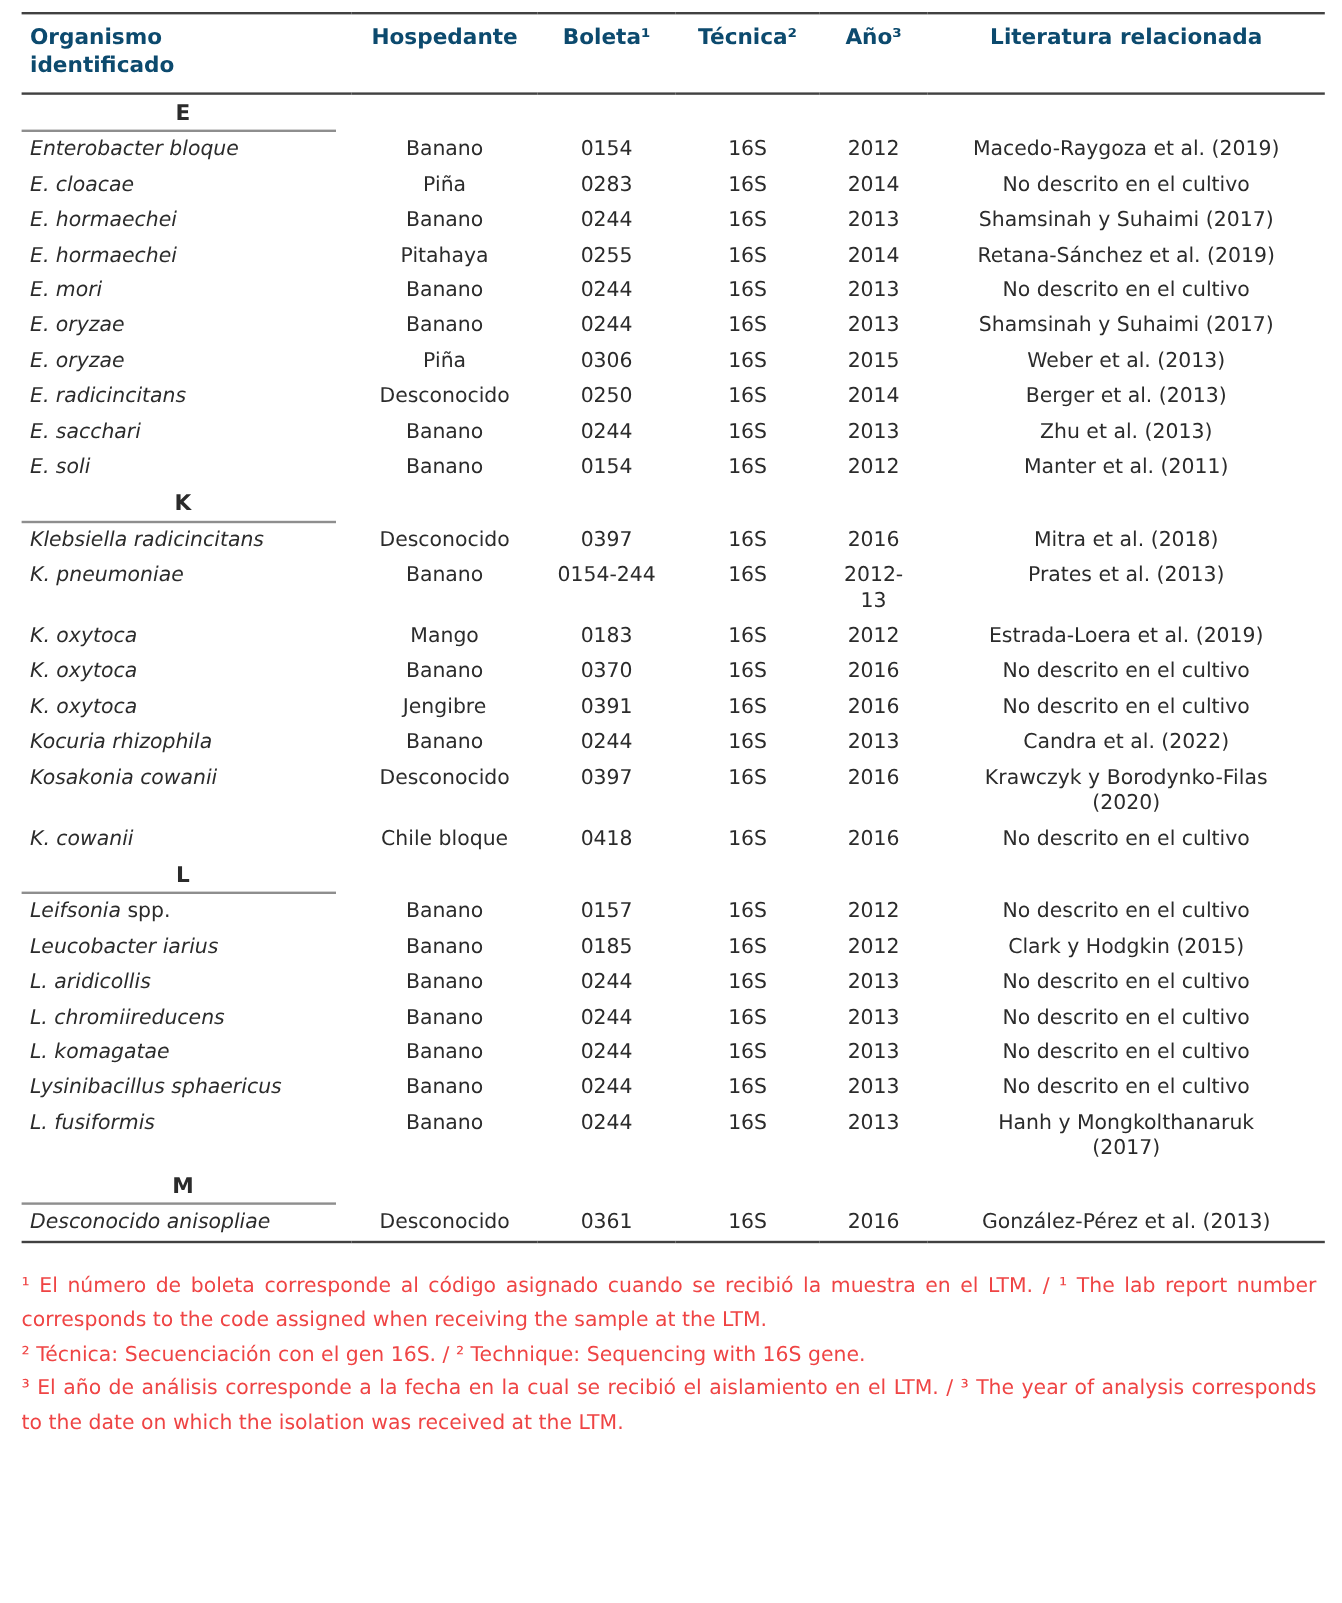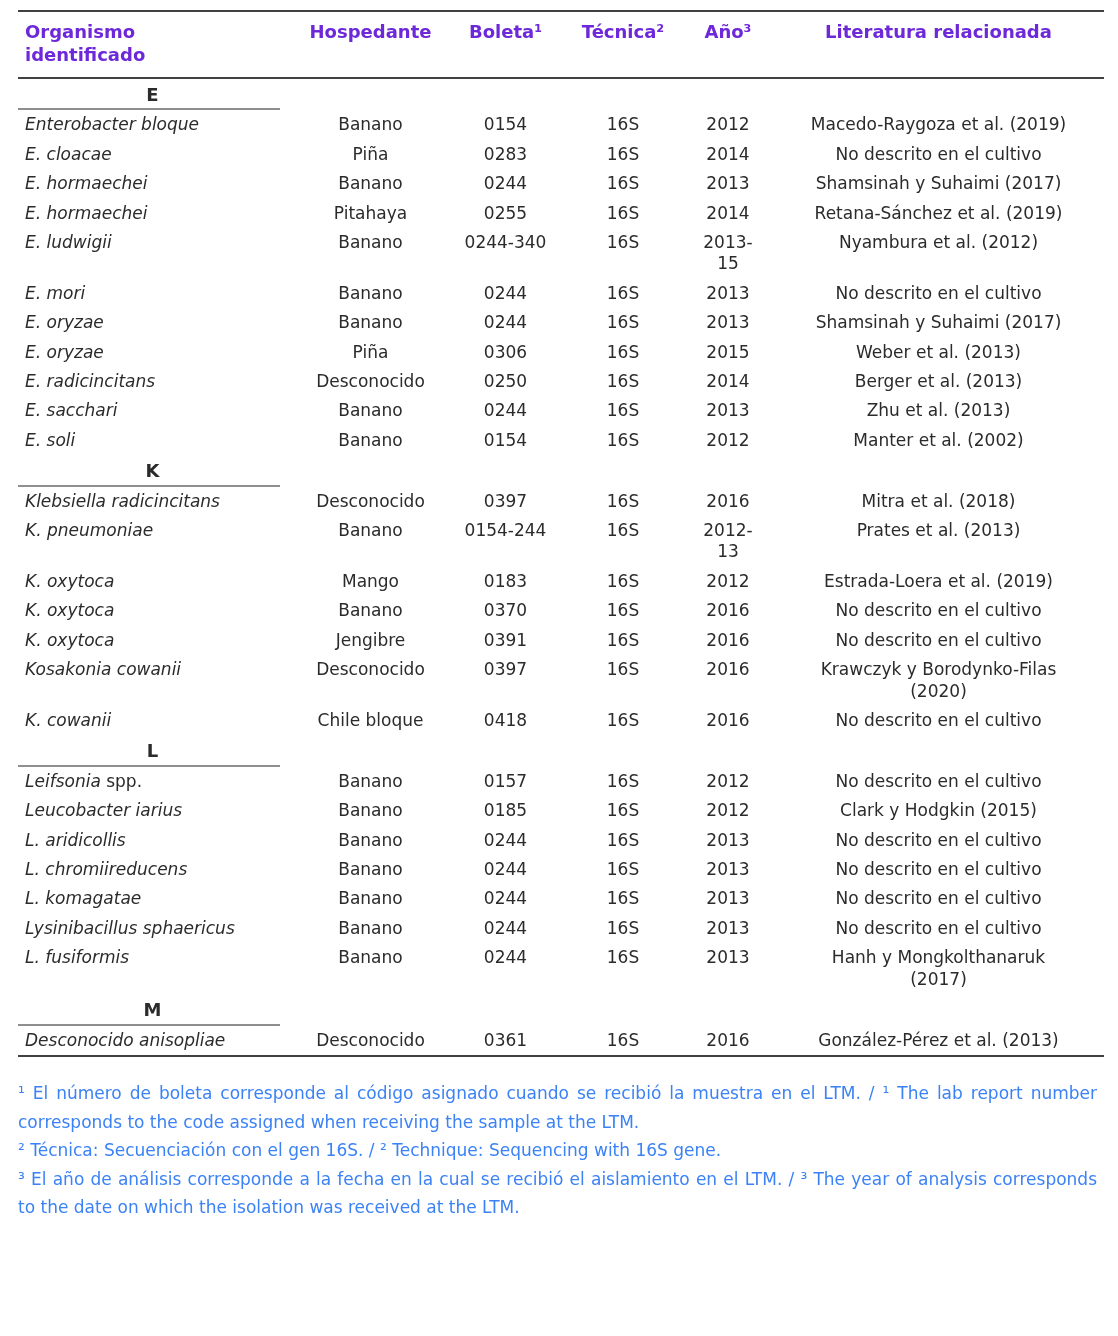--- a/index.html
+++ b/index.html
@@ -31,21 +31,21 @@
 
   thead th {
     font-size: 18px;
     font-weight: bold;
     text-align: center;
     vertical-align: top;
     line-height: 1.3;
     padding: 8px 0 10px 0;
     border-bottom: 2px solid #414141;
     white-space: pre-line;
-    color: #6d28d9;
+    color: #0c4a6e;
     margin-left: 48px;
   }
   thead th.c-org {
     text-align: left;
     padding-left: 7px;
   }
   tbody td {
     font-size: 17px;
     text-align: center;
     vertical-align: top;
@@ -71,21 +71,21 @@
     font-weight: bold;
     border-bottom: 2px solid #8e8e8e;
     line-height: 1.25;
   }
   .footnotes {
     width: 1079px;
     margin-top: 22px;
     font-size: 17px;
     line-height: 1.68;
     text-align: justify;
-    color: #3b82f6;
+    color: #ef4444;
   }
   .footnotes p { margin: 0; }
 </style>
 </head>
 <body>
 
 <div class="page">
 
   <table class="org-table">
     <thead>
@@ -129,29 +129,20 @@
         </tr>
         <tr>
           <td class="c-org"><i>E. hormaechei</i><span></span></td>
           <td class="c-host">Pitahaya</td>
           <td class="c-bol">0255</td>
           <td class="c-tec">16S</td>
           <td class="c-ano">2014</td>
           <td class="c-lit">Retana-Sánchez et al. (2019)</td>
         </tr>
         <tr>
-          <td class="c-org"><i>E. ludwigii</i><span></span></td>
-          <td class="c-host">Banano</td>
-          <td class="c-bol">0244-340</td>
-          <td class="c-tec">16S</td>
-          <td class="c-ano">2013-
-15</td>
-          <td class="c-lit">Nyambura et al. (2012)</td>
-        </tr>
-        <tr>
           <td class="c-org"><i>E. mori</i><span></span></td>
           <td class="c-host">Banano</td>
           <td class="c-bol">0244</td>
           <td class="c-tec">16S</td>
           <td class="c-ano">2013</td>
           <td class="c-lit">No descrito en el cultivo</td>
         </tr>
         <tr>
           <td class="c-org"><i>E. oryzae</i><span></span></td>
           <td class="c-host">Banano</td>
@@ -183,21 +174,21 @@
           <td class="c-tec">16S</td>
           <td class="c-ano">2013</td>
           <td class="c-lit">Zhu et al. (2013)</td>
         </tr>
         <tr>
           <td class="c-org"><i>E. soli</i><span></span></td>
           <td class="c-host">Banano</td>
           <td class="c-bol">0154</td>
           <td class="c-tec">16S</td>
           <td class="c-ano">2012</td>
-          <td class="c-lit">Manter et al. (2002)</td>
+          <td class="c-lit">Manter et al. (2011)</td>
         </tr>
         <tr class="section-row">
           <td colspan="6"><div class="section-letter">K</div></td>
         </tr>
         <tr>
           <td class="c-org"><i>Klebsiella radicincitans</i><span></span></td>
           <td class="c-host">Desconocido</td>
           <td class="c-bol">0397</td>
           <td class="c-tec">16S</td>
           <td class="c-ano">2016</td>
@@ -228,20 +219,28 @@
           <td class="c-ano">2016</td>
           <td class="c-lit">No descrito en el cultivo</td>
         </tr>
         <tr>
           <td class="c-org"><i>K. oxytoca</i><span></span></td>
           <td class="c-host">Jengibre</td>
           <td class="c-bol">0391</td>
           <td class="c-tec">16S</td>
           <td class="c-ano">2016</td>
           <td class="c-lit">No descrito en el cultivo</td>
+        </tr>
+        <tr>
+          <td class="c-org"><i>Kocuria rhizophila</i><span></span></td>
+          <td class="c-host">Banano</td>
+          <td class="c-bol">0244</td>
+          <td class="c-tec">16S</td>
+          <td class="c-ano">2013</td>
+          <td class="c-lit">Candra et al. (2022)</td>
         </tr>
         <tr>
           <td class="c-org"><i>Kosakonia cowanii</i><span></span></td>
           <td class="c-host">Desconocido</td>
           <td class="c-bol">0397</td>
           <td class="c-tec">16S</td>
           <td class="c-ano">2016</td>
           <td class="c-lit">Krawczyk y Borodynko-Filas
 (2020)</td>
         </tr>

